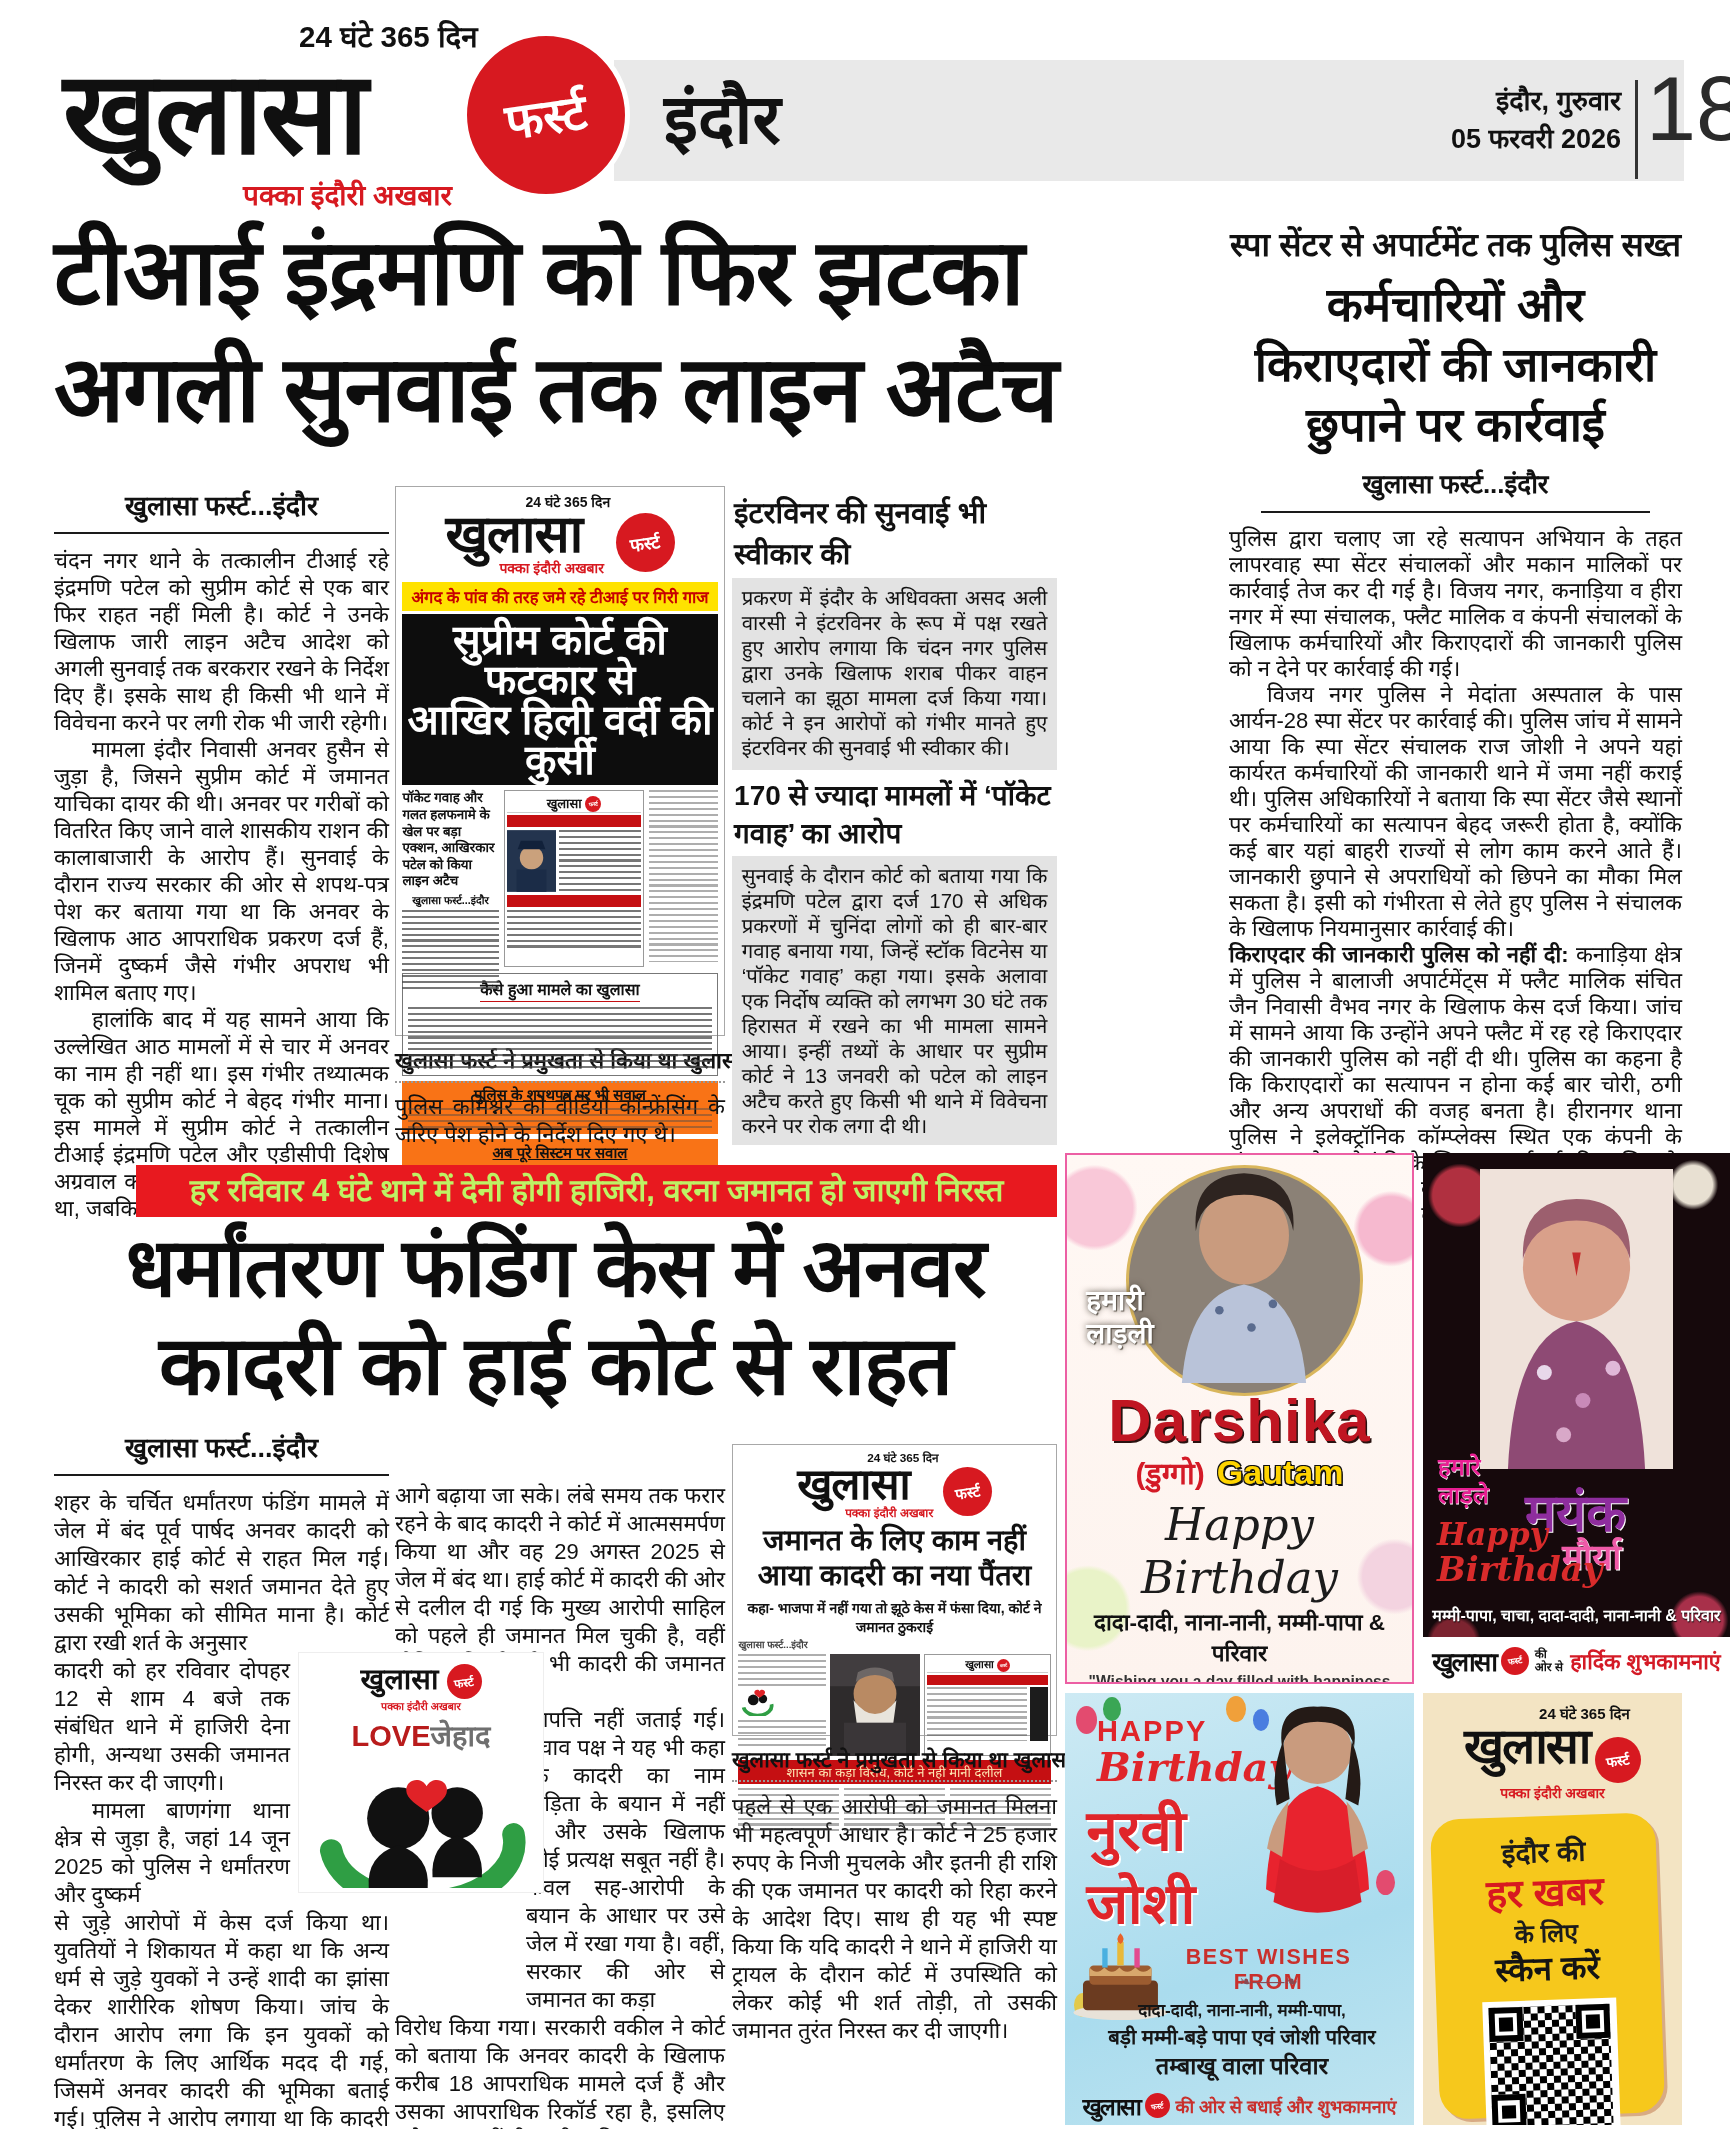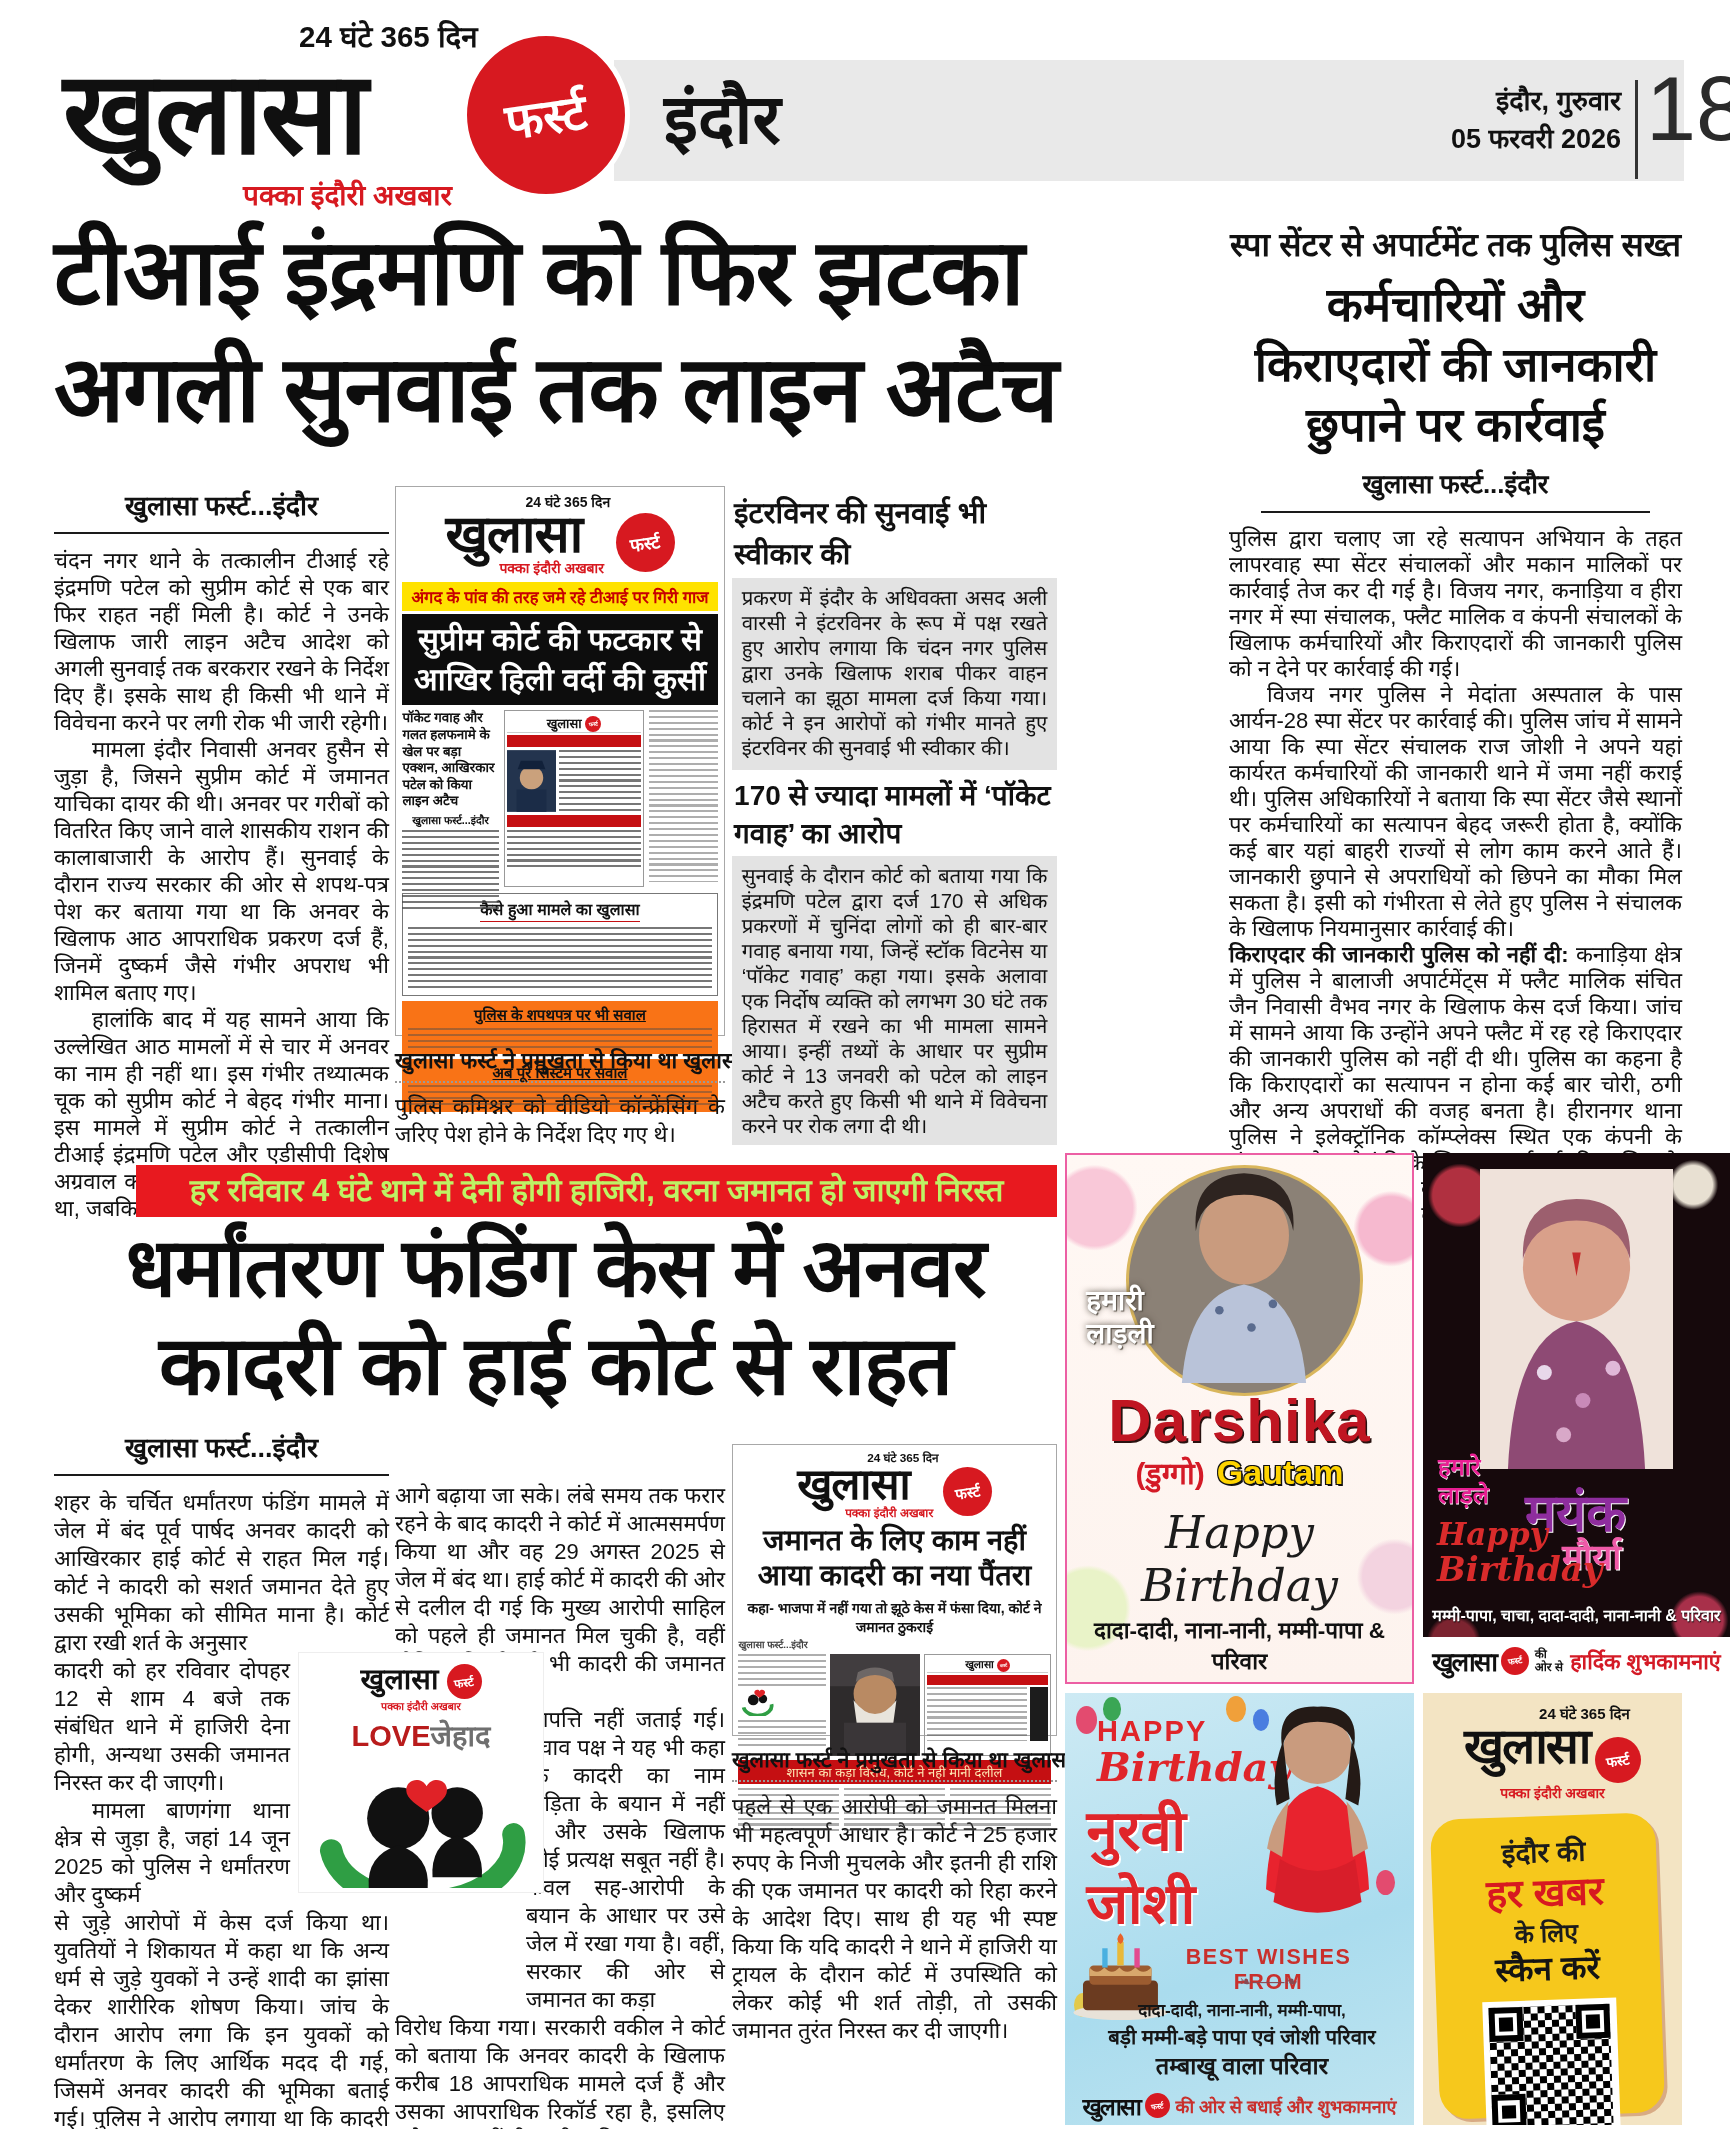--- a/index.html
+++ b/index.html
@@ -101,21 +101,21 @@
         <div>
           <div class="ctr" style="font-size:14px;font-weight:900;margin-left:80px;">24 घंटे 365 दिन</div>
           <span class="brandname" style="font-size:52px;line-height:47px;letter-spacing:-1.1px;">खुलासा</span>
           <div style="font-size:14px;font-weight:900;color:#d71920;margin-left:54px;">पक्का इंदौरी अखबार</div>
         </div>
         <div class="badge" style="width:59px;height:59px;font-size:18px;margin-bottom:5.4px;">
             <span>फर्स्ट</span>
           </div>
       </div>
       <div class="kick-y ctr" style="font-size:16.6px;padding:3.2px 1.1px;margin-top:4.3px;">अंगद के पांव की तरह जमे रहे टीआई पर गिरी गाज</div>
-      <div class="blackhead ctr" style="font-size:31px;line-height:40px;padding:5.4px 2.1px;margin-top:3.2px;">
+      <div class="blackhead ctr" style="font-size:41px;line-height:40px;padding:5.4px 2.1px;margin-top:3.2px;">
         <div>सुप्रीम कोर्ट की फटकार से</div>
         <div>आखिर हिली वर्दी की कुर्सी</div>
       </div>
       <div style="display:flex;gap:5.4px;margin-top:5.4px;height:177px;">
         <div style="width:31%;">
           <div style="font-size:13.4px;font-weight:900;line-height:16.6px;">पॉकेट गवाह और गलत हलफनामे के खेल पर बड़ा एक्शन, आखिरकार पटेल को किया लाइन अटैच</div>
           <div class="ctr" style="font-size:10.7px;font-weight:800;margin:3.2px 0;">खुलासा फर्स्ट...इंदौर</div>
           <div class="micro" style="height:80px;"></div>
         </div>
         <div style="width:43%;border:1.1px solid #999;padding:2.1px;">
@@ -291,21 +291,21 @@
           <circle cx="92" cy="156" r="4" fill="#5a6b8e"></circle>
           <circle cx="112" cy="134" r="4" fill="#5a6b8e"></circle>
       </svg>
       <div style="position:absolute;left:19.3px;top:129px;width:91px;color:#fff;font-size:28px;font-weight:900;line-height:33px;text-shadow:0 0 6.4px #5a5248,1.1px 1.1px 1.1px #5a5248;">हमारी लाड़ली</div>
     </div>
     <div class="ctr" style="font-size:60px;font-weight:900;color:#c01622;letter-spacing:1.1px;line-height:59px;text-shadow:1.6px 2.1px 0 #2a1210;">Darshika</div>
     <div class="ctr" style="margin-top:2.1px;">
       <span style="font-size:30px;font-weight:900;color:#d41a26;">(डुग्गो)</span>
       <span style="font-size:34px;font-weight:900;color:#ffd400;text-shadow:1.6px 1.6px 0 #111,-1.1px -1.1px 0 #111,1.1px -1.1px 0 #111,-1.1px 1.1px 0 #111;margin-left:9.7px;">Gautam</span>
     </div>
-    <div class="ctr script" style="font-size:45px;color:#1c1c1c;margin-top:13px;">Happy Birthday</div>
+    <div class="ctr script" style="font-size:45px;color:#1c1c1c;margin-top:5px;">Happy Birthday</div>
     <div class="ctr" style="font-size:22.5px;font-weight:900;margin-top:2.1px;">दादा-दादी, नाना-नानी, मम्मी-पापा &amp; परिवार</div>
     <div class="ctr" style="font-size:15.6px;font-weight:700;color:#333;margin:4.3px 21.5px 0 21.5px;line-height:20.4px;">"Wishing you a day filled with happiness and a year filled with joy. Happy birthday."</div>
 
   </div>
 
   <div class="abs ad" style="left:1423px;top:1153px;width:307px;height:531px;background:radial-gradient(circle at 12% 8%,#b03040 0 27px,transparent 32px),radial-gradient(circle at 88% 6%,#e8e0d2 0 19.3px,transparent 25px),radial-gradient(circle at 90% 88%,#a8304a 0 23.6px,transparent 29px),radial-gradient(circle at 10% 92%,#7c2430 0 21.5px,transparent 27px),#16090c;">
     <svg width="193" height="300" viewBox="0 0 180 280" style="display:block;margin:16px auto 0 auto;background:#f1e8e2;">
       <rect width="180" height="280" fill="#efe2da"></rect>
       <circle cx="90" cy="92" r="50" fill="#d9a08a"></circle>
       <path d="M40 84 q-2 -56 50 -56 q52 0 50 56 q-10 -36 -50 -36 q-40 0 -50 36z" fill="#9c5f6e"></path>

